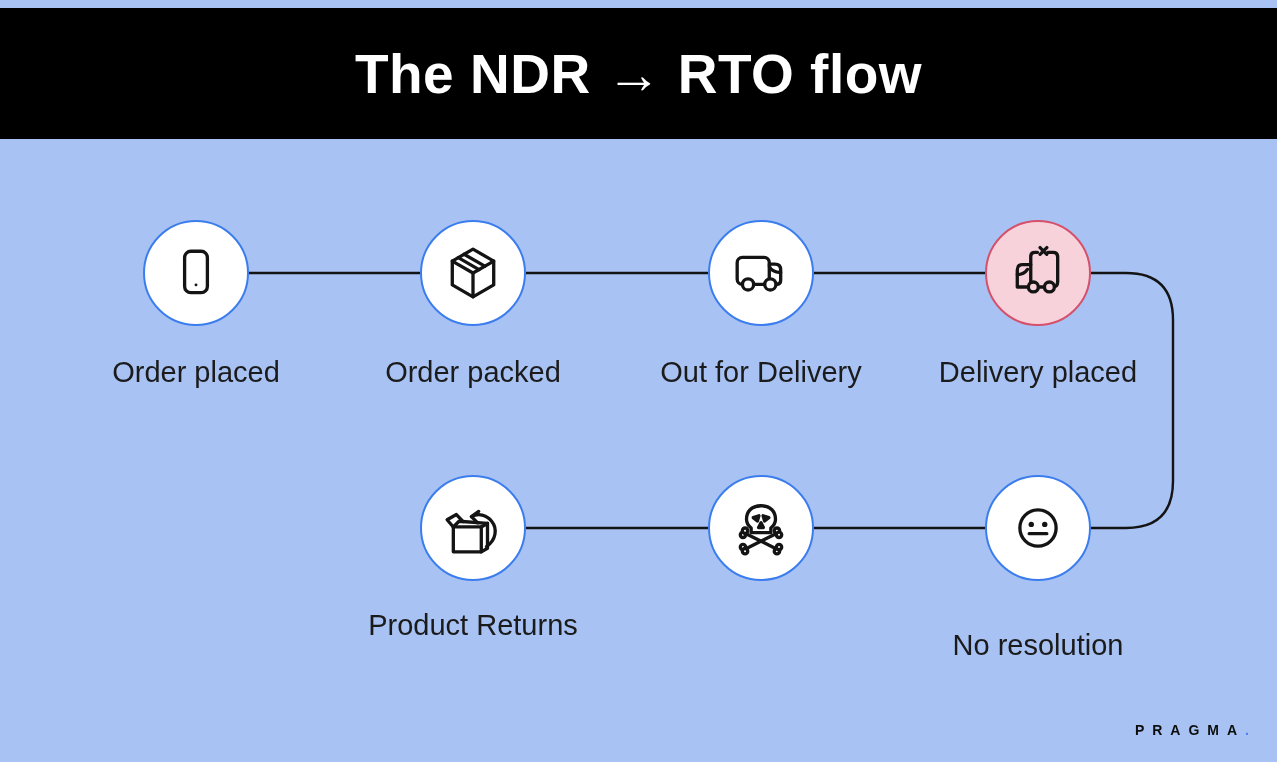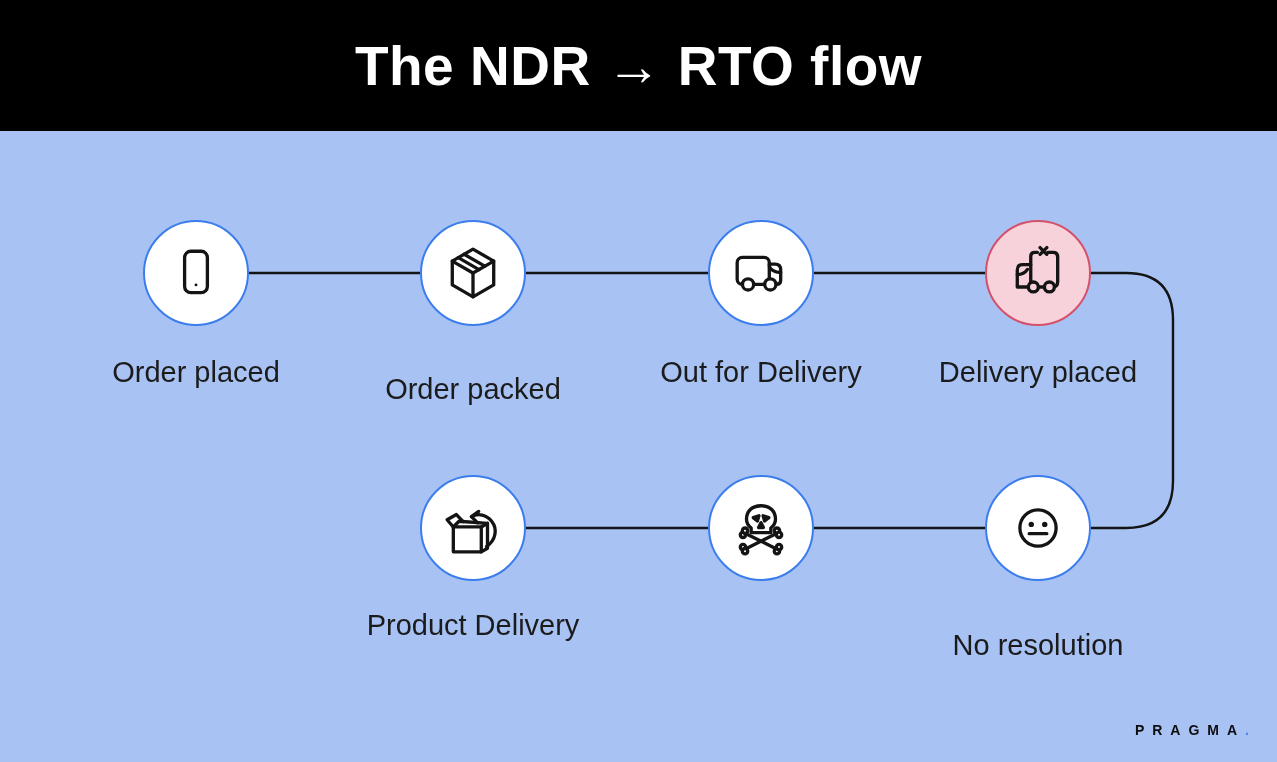--- a/index.html
+++ b/index.html
@@ -1,19 +1,19 @@
 <!DOCTYPE html>
 <html><head>
 <meta charset="utf-8">
 <style>
   * { margin:0; padding:0; box-sizing:border-box; }
   html,body { width:1277px; height:762px; }
   body { font-family:"Liberation Sans", sans-serif; position:relative; overflow:hidden; background:#a7c2f3; }
 
-  .header { position:absolute; left:0; top:0; width:1277px; height:131px;
+  .header { position:absolute; left:0; top:8px; width:1277px; height:131px;
             background:#000000; display:flex; align-items:center; justify-content:center; }
   .header h1 { color:#ffffff; font-size:55px; font-weight:700; letter-spacing:0.5px; }
 
   .flow { position:absolute; left:0; top:131px; width:1277px; height:631px; }
 
   .connectors { position:absolute; left:0; top:0; width:1277px; height:631px; }
 
   .circle { position:absolute; width:106px; height:106px; border-radius:50%;
             background:#ffffff; border:2.5px solid #3b7ded;
             display:flex; align-items:center; justify-content:center; }
@@ -59,21 +59,21 @@
 
   <div class="circle" style="left:420px; top:89px;">
     <svg class="icon-svg" width="58" height="58" viewBox="0 0 56 56">
       <path d="M28 5 L48 16.5 V39.5 L28 51 L8 39.5 V16.5 Z"></path>
       <path d="M8 16.5 L28 28 L48 16.5"></path>
       <path d="M28 28 V51"></path>
       <path d="M13.8 13.2 L33.8 24.7"></path>
       <path d="M19.4 9.9 L39.4 21.4"></path>
     </svg>
   </div>
-  <div class="step-label" style="left:313px; top:224px;margin-top:17px;">Order packed</div>
+  <div class="step-label" style="left:313px; top:224px;">Order packed</div>
 
   <div class="circle" style="left:708px; top:89px;">
     <svg class="icon-svg" width="58" height="58" viewBox="0 0 56 56">
       <rect x="5" y="13" width="31" height="26" rx="5"></rect>
       <path d="M36 19.5 H41.5 Q47 19.5 47 25 V35 Q47 39 43 39 H36"></path>
       <path d="M36 21.5 Q38 27 47 27.5"></path>
       <circle cx="15.5" cy="39" r="5.4" fill="#ffffff"></circle>
       <circle cx="37" cy="39" r="5.4" fill="#ffffff"></circle>
     </svg>
   </div>
@@ -96,21 +96,21 @@
   <div class="circle" style="left:420px; top:344px;">
     <svg class="icon-svg" width="58" height="58" viewBox="0 0 56 56" stroke-width="2.6">
       <path d="M9 27 H36 V51 H9 Z"></path>
       <path d="M36 27 L42 23.5 V47.5 L36 51"></path>
       <path d="M9 27 L14.5 21.5 L42 23.5"></path>
       <path d="M9 27 L3 20 L12 15 L18.5 21.8"></path>
       <path d="M41 46 C50 40 52 29 46 21.5 C41 15 33 13.5 26.5 17"></path>
       <path d="M26.5 17 L33.5 12 M26.5 17 L32.5 23"></path>
     </svg>
   </div>
-  <div class="step-label" style="left:313px; top:477px;">Product Delivery</div>
+  <div class="step-label" style="left:313px; top:477px;">Product Returns</div>
 
   <div class="circle" style="left:708px; top:344px;">
     <svg class="icon-svg" width="58" height="58" viewBox="0 0 56 56" stroke-width="2.6">
       <path d="M28 6.5 C18.5 6.5 14 12.5 14 19.5 C14 23.5 16 26 18.5 28 L18.5 32.5 H37.5 L37.5 28 C40 26 42 23.5 42 19.5 C42 12.5 37.5 6.5 28 6.5 Z"></path>
       <path d="M20.5 18 L26 16.2 L24.5 21.2 Z"></path>
       <path d="M35.5 18 L30 16.2 L31.5 21.2 Z"></path>
       <path d="M28 23 L25.7 27.6 H30.3 Z"></path>
       <path d="M13.5 33.5 L42.5 48"></path>
       <path d="M42.5 33.5 L13.5 48"></path>
       <circle cx="10.6" cy="34.6" r="2.6" fill="#ffffff"></circle>

